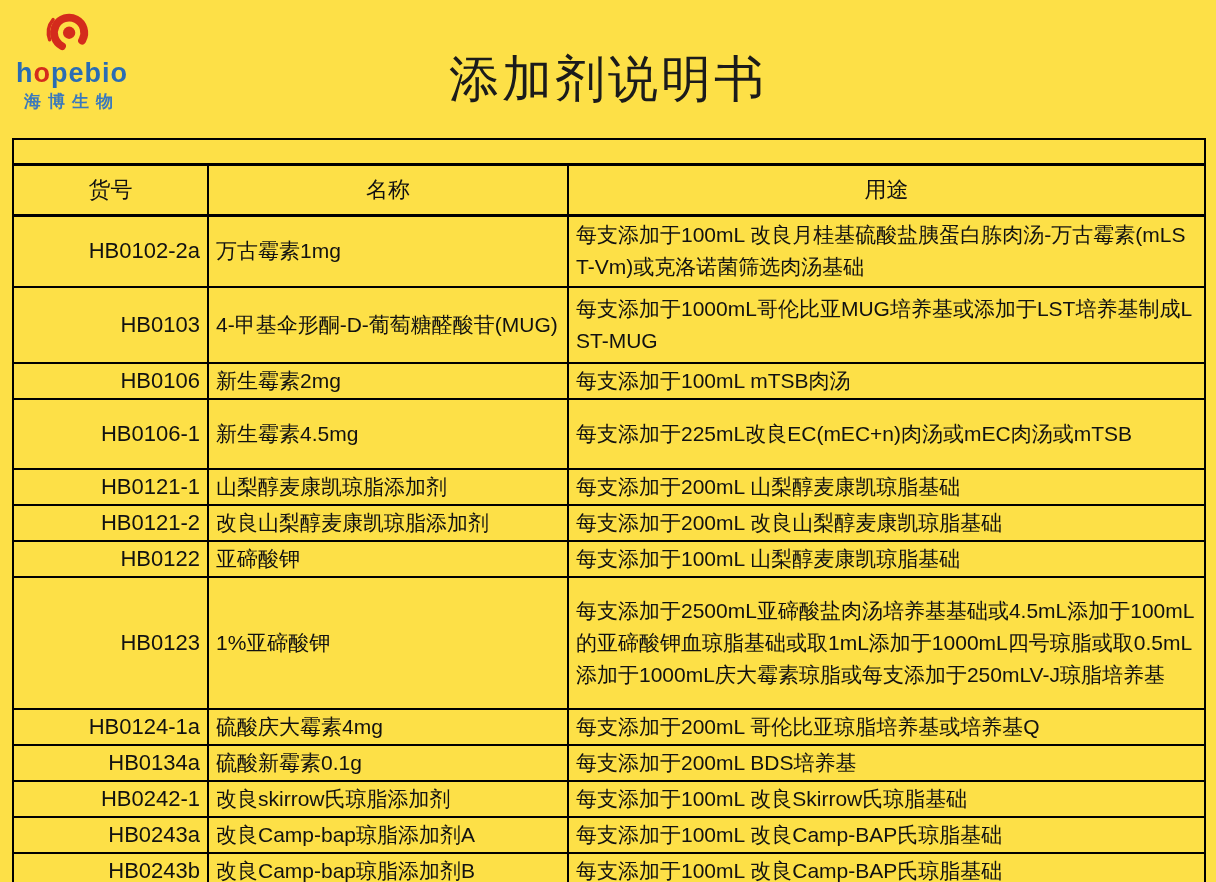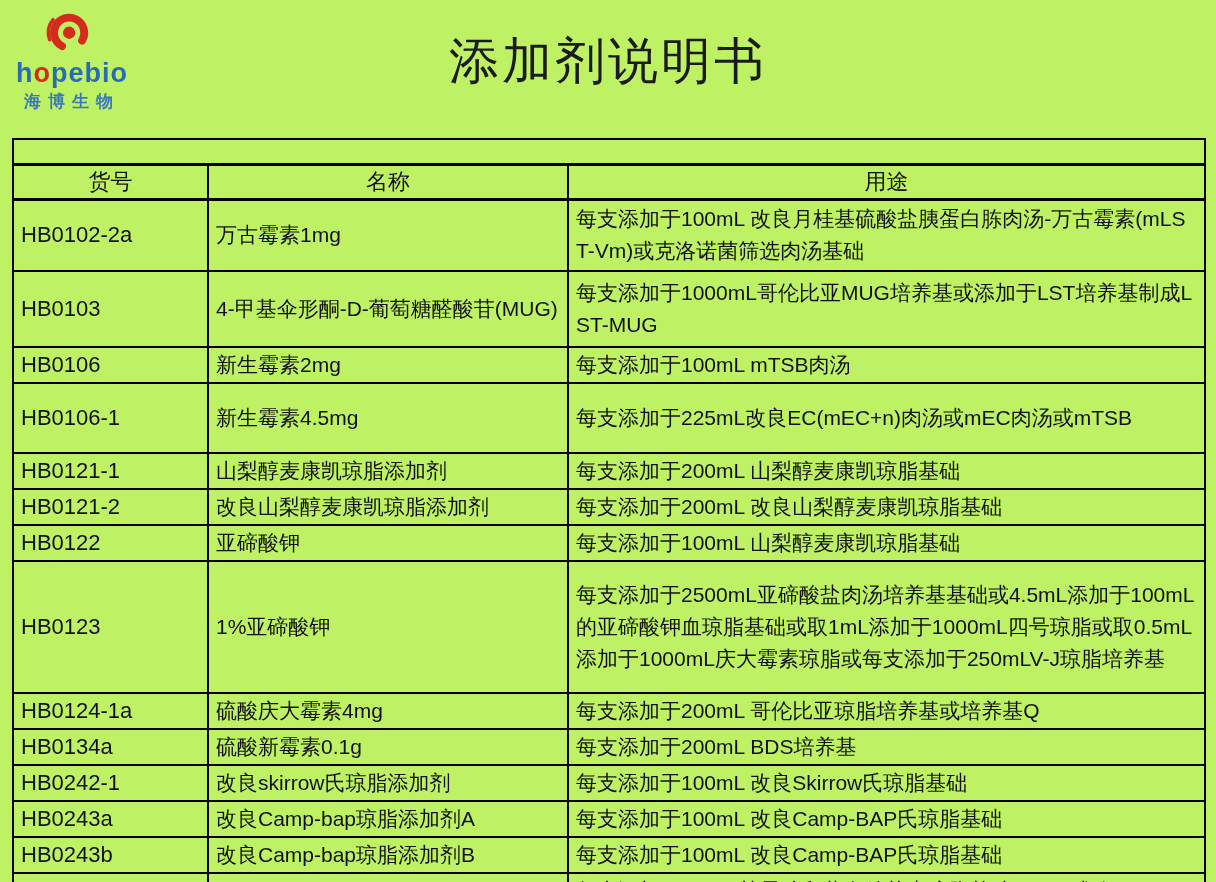--- a/index.html
+++ b/index.html
@@ -3,38 +3,38 @@
 <meta charset="utf-8">
 <style>
   * { margin: 0; padding: 0; box-sizing: border-box; }
   html, body {
     width: 1216px; height: 882px;
     background: #ffffff;
     overflow: hidden;
     font-family: "Liberation Sans", sans-serif;
     color: #1a1a1a;
   }
-  .page { position: relative; width: 1216px; height: 882px; background: #bef264; }
+  .page { position: relative; width: 1216px; height: 882px; background: #fde047; }
 
   
   .logo { position: absolute; left: 14px; top: 6px; width: 160px; }
   .logo-emblem { display: block; margin-left: 26px; width: 56px; height: 58px; }
   .logo-word {
     font-size: 27px; font-weight: bold; color: #2a6cb3;
     letter-spacing: 1px; line-height: 26px; margin-top: -4px; margin-left: 2px;
   }
   .logo-word .logo-o { color: #d42b1c; }
   .logo-cn {
     font-size: 17px; font-weight: bold; color: #3a79bd;
     letter-spacing: 7px; margin-top: 4px; margin-left: 10px;
   }
 
   
   .doc-title {
-    position: absolute; top: 28px; left: 0; width: 100%;
+    position: absolute; top: 46px; left: 0; width: 100%;
     text-align: center;
     font-size: 50px; font-weight: 400; letter-spacing: 3px; color: #1b1b1b;
   }
 
   
   .tbl-wrap { position: absolute; left: 12px; top: 138px; width: 1192px; }
   table.additives {
     border-collapse: collapse; width: 1192px; table-layout: fixed;
     font-size: 21px; color: #111;
   }
@@ -46,23 +46,23 @@
     padding: 1px 7px;
     line-height: 32px;
     vertical-align: middle;
     overflow: hidden;
     word-break: break-all;
   }
   tr.spacer-row td { height: 25px; padding: 0; }
   tr.header-row th {
     height: 30px; font-weight: 400; font-size: 22px; text-align: center;
     border-top: 3px solid #000; border-bottom: 3px solid #000;
-    padding: 0;
+    padding: 8px;
   }
-  td.code-cell { font-size: 22px; }
+  td.code-cell { font-size: 22px; text-align: right; }
   td.usage-cell { }
   tr.cutoff-row td { vertical-align: top; }
 </style>
 </head>
 <body>
 
 <div class="page">
 
   <div class="logo">
     <svg class="logo-emblem" viewBox="0 0 100 100" xmlns="http://www.w3.org/2000/svg">

